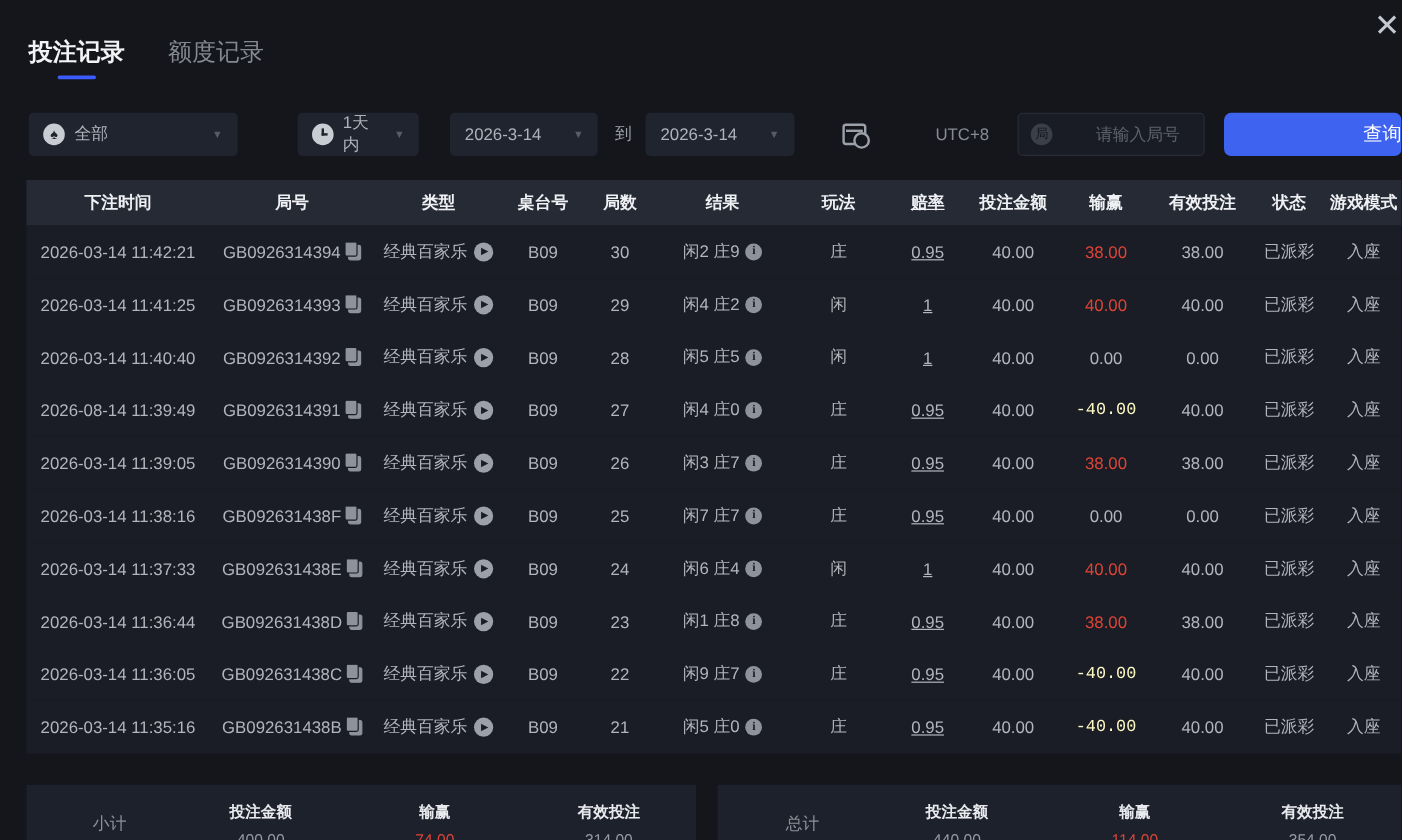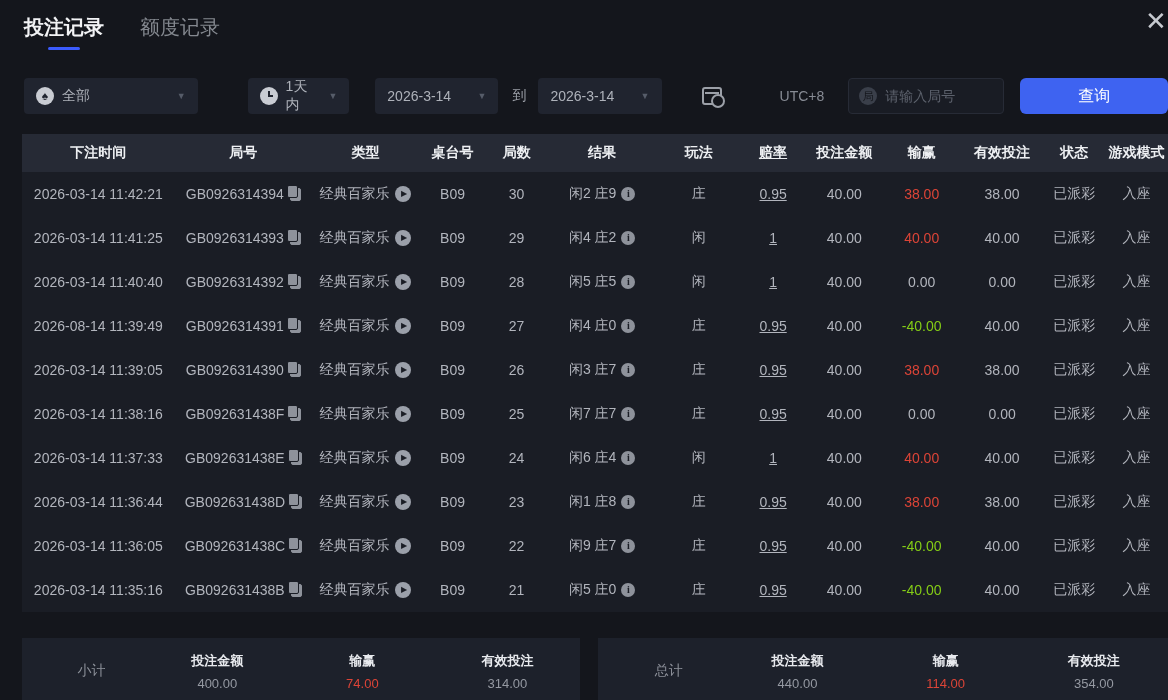--- a/index.html
+++ b/index.html
@@ -9,21 +9,21 @@
     font-family:"Liberation Sans", sans-serif;
     color:#b7bac1;
     position:relative;
   }
   .close-btn {
     position:absolute; top:6px; right:-4px;
     font-size:26px; color:#c6c9cf; cursor:pointer;
     width:32px; height:32px; line-height:30px; text-align:center;
   }
   
-  .tabs { display:flex; gap:36px; padding:14px 0 0 24px; }
+  .tabs { display:flex; gap:36px; padding:30px 0 0 24px; }
   .tab { font-size:20px; color:#84888f; cursor:pointer; padding-bottom:9px; position:relative; }
   .tab.active { color:#f2f3f5; font-weight:bold; }
   .tab.active::after {
     content:""; position:absolute; left:50%; transform:translateX(-50%);
     bottom:0; width:32px; height:3px; background:#3b5bfd; border-radius:2px;
   }
   
   .filters { display:flex; align-items:center; margin:28px 0 0 24px; height:36px; }
   .sel {
     height:36px; background:#20242f; border-radius:4px;
@@ -60,27 +60,28 @@
   .round-input {
     width:160px; height:36px; background:#191c24; border:1px solid #272b36; border-radius:4px;
     display:flex; align-items:center; padding:0 10px; margin-left:24px;
   }
   .round-ic {
     width:18px; height:18px; border-radius:50%; background:#3a3f4a; color:#14161c;
     font-size:11px; line-height:18px; text-align:center; margin-right:8px; flex:none;
   }
   .round-input input {
     background:transparent; border:none; outline:none; width:100%;
-    font-size:14px; color:#aeb2ba; font-family:"Liberation Sans", sans-serif;
+    font-size:14px; color:#aeb2ba; font-family:"Liberation Sans", sans-serif;margin-left:28px;
   }
   .round-input input::placeholder { color:#5d626d; }
   .search-btn {
     width:152px; height:36px; margin-left:16px; border:none; border-radius:6px;
     background:#3e63f1; color:#ffffff; font-size:16px; cursor:pointer;
     font-family:"Liberation Sans", sans-serif;
+    text-align:right;
   }
   
   .table { margin:20px 0 0 22px; width:1146px; }
   .thead {
     display:flex; align-items:center; height:38px; background:#262a35;
     font-size:14px; font-weight:bold; color:#eef0f3;
   }
   .tr {
     display:flex; align-items:center; height:44px; background:#1a1d25;
     font-size:14px; color:#b2b5bd;
@@ -101,21 +102,21 @@
     width:16px; height:16px; border-radius:50%; background:#9ba0aa; color:#1a1d25;
     font-size:8px; line-height:16px; text-align:center; margin-left:6px; cursor:pointer; flex:none;
     text-indent:1px;
   }
   .info-ic {
     width:14px; height:14px; border-radius:50%; background:#8e929b; color:#1a1d25;
     font-size:10px; font-weight:bold; line-height:14px; text-align:center;
     margin-left:5px; cursor:pointer; flex:none; font-family:"Liberation Serif", serif;
   }
   .red { color:#dc4437; }
-  .green { color:#84cc16; }
+  .green { color:#fef9c3;font-family:Liberation Mono, monospace; }
   .neutral { color:#b2b5bd; }
   
   .summary-row { display:flex; margin:26px 0 0 22px; gap:18px; }
   .summary {
     background:#1d212b; height:66px; display:flex; align-items:center;
   }
   .summary.left { width:558px; }
   .summary.right { width:570px; }
   .sum-label { width:22%; text-align:center; font-size:14px; color:#8d919a;padding-left:16px; }
   .sum-col { width:26%; text-align:center; }

